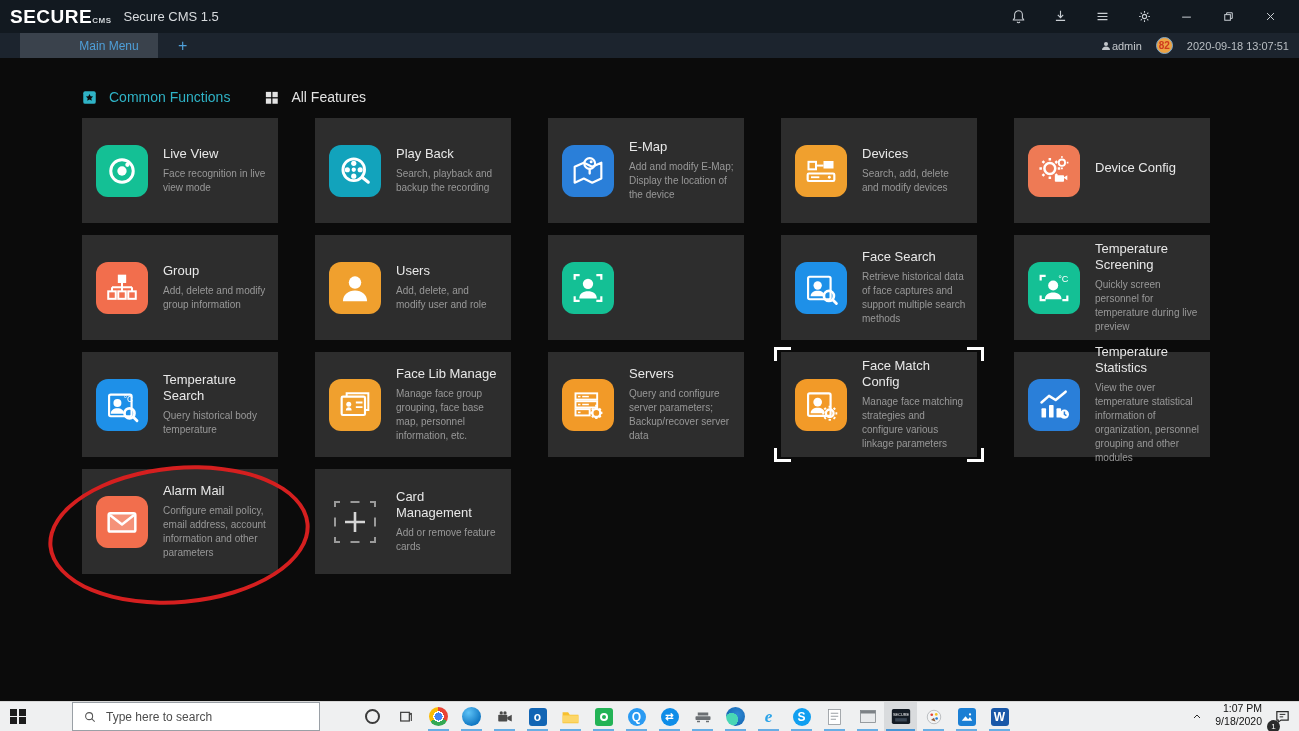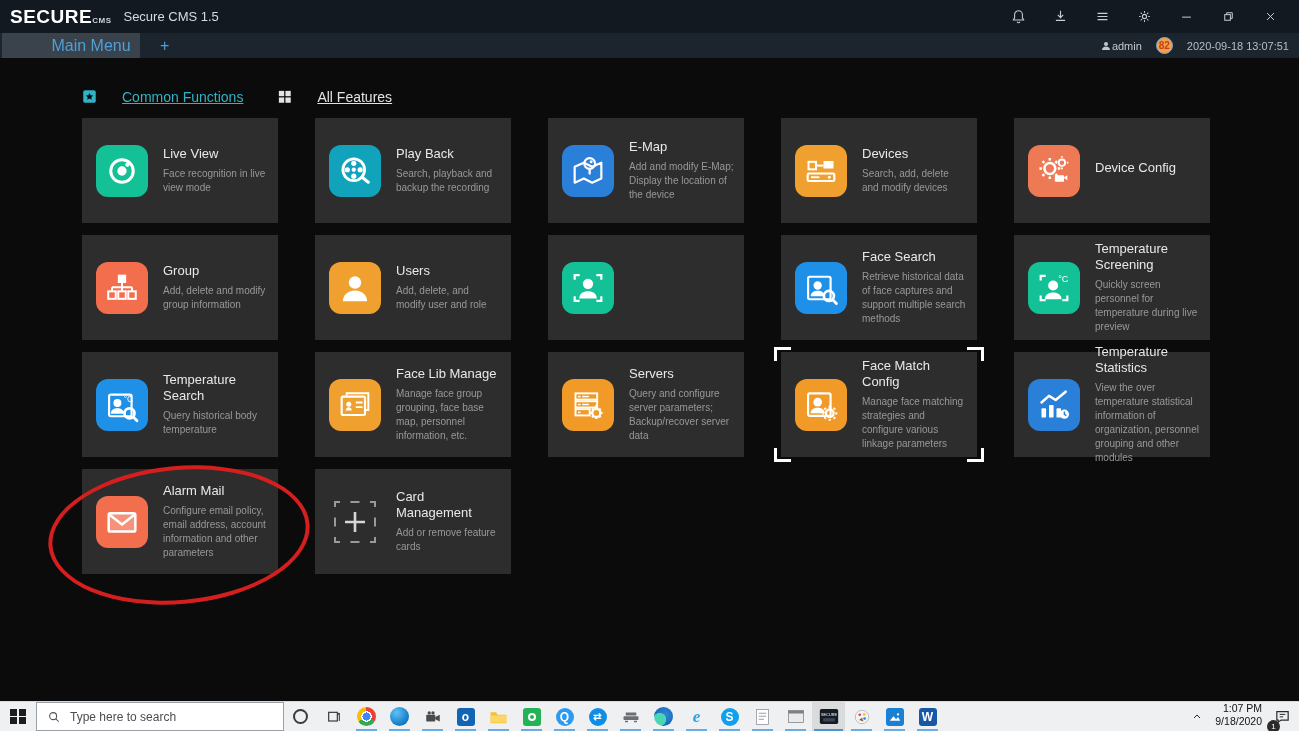--- a/index.html
+++ b/index.html
@@ -10,33 +10,33 @@
   
   .titlebar { height:33px; background:#121920; display:flex; align-items:center; padding:0 8px 0 10px; }
   .logo { color:#ffffff; font-weight:bold; font-size:19px; letter-spacing:.5px; }
   .logo-sub { font-size:8px; font-weight:bold; color:#cfd3d7; vertical-align:baseline; }
   .app-title { color:#d8dbde; font-size:13px; margin-left:12px; }
   .tb-controls { margin-left:auto; display:flex; align-items:center; }
   .tb-btn { width:42px; height:30px; display:flex; align-items:center; justify-content:center; cursor:pointer; }
 
   
   .tabbar { height:25px; background:#1c242e; display:flex; align-items:center; }
-  .tab { width:138px; height:25px; margin-left:2px; background:#3a424c; color:#4f9fd8; font-size:16px;
+  .tab { width:138px; height:25px; margin-left:20px; background:#3a424c; color:#4f9fd8; font-size:12px;
          display:flex; align-items:center; justify-content:center; cursor:pointer;padding-left:40px; }
   .newtab { color:#4f9fd8; font-size:16px; margin-left:20px; cursor:pointer; }
   .tab-right { margin-left:auto; display:flex; align-items:center; gap:14px; padding-right:10px; }
   .user-chip { display:flex; align-items:center; color:#c3c7cb; font-size:11px; }
   .badge { width:17px; height:17px; border-radius:50%; background:#eda344; color:#cf3a1e; font-size:10px;
            font-weight:bold; display:flex; align-items:center; justify-content:center; border:1px solid #7ea8cc; }
   .stamp { color:#b9bec3; font-size:11px; }
 
   
   .main { position:absolute; top:58px; left:0; width:1299px; height:643px; background:#0b0b0b; }
   .view-tabs { position:absolute; top:31px; left:82px; display:flex; gap:34px; }
-  .view-tab { display:flex; align-items:flex-start; gap:25px; font-size:14px; cursor:pointer; color:#e2e2e2;text-decoration:underline; }
+  .view-tab { display:flex; align-items:flex-end; gap:12px; font-size:14px; cursor:pointer; color:#e2e2e2; }
   .view-tab.active { color:#2fb3c6; }
 
   .tile-grid { position:absolute; top:60px; left:82px; display:grid;
                grid-template-columns:repeat(5,196px); grid-auto-rows:105px; column-gap:37px; row-gap:12px; }
   .tile { background:#2d2d2d; display:flex; align-items:center; gap:15px; padding:0 10px 0 14px;
           position:relative; cursor:pointer; }
   .tile-icon { width:52px; height:52px; border-radius:12px; flex:0 0 52px;
                display:flex; align-items:center; justify-content:center; }
   .tile-icon.no-bg { border-radius:0; }
   .tile-title { color:#e8e8e8; font-size:13px; margin-bottom:6px; line-height:1.2; }
@@ -45,21 +45,21 @@
   .corner.tl { top:-5px; left:-7px; border-right:none; border-bottom:none; }
   .corner.tr { top:-5px; right:-7px; border-left:none; border-bottom:none; }
   .corner.bl { bottom:-5px; left:-7px; border-right:none; border-top:none; }
   .corner.br { bottom:-5px; right:-7px; border-left:none; border-top:none; }
 
   .annotation { position:absolute; left:48px; top:408px; width:262px; height:138px;
                 border:4px solid #d51f1f; border-radius:50%; transform:rotate(-5deg); pointer-events:none; }
 
   
   .taskbar { position:absolute; bottom:0; left:0; width:1299px; height:30px; background:#eff0f1;
-             border-top:1px solid #d7d7d7; display:flex; align-items:stretch; font-size:12px; }
+             border-top:1px solid #d7d7d7; display:flex; align-items:stretch; font-size:12px;gap:36px; }
   .start { width:36px; display:flex; align-items:center; justify-content:center; cursor:pointer; }
   .start-glyph { display:grid; grid-template-columns:7px 7px; grid-template-rows:7px 7px; gap:1.5px; }
   .start-glyph span { background:#1c1c1c; }
   .searchbox { width:248px; background:#ffffff; border:1px solid #9aa0a6; display:flex; align-items:center;
                gap:9px; padding:0 10px; color:#4d4d4d; }
   .tb-icons { display:flex; }
   .tb-app { width:33px; display:flex; align-items:center; justify-content:center; position:relative; cursor:pointer; }
   .tb-app.running::after { content:""; position:absolute; bottom:0; left:6px; right:6px; height:2.5px; background:#68aee4; }
   .tb-app.active { background:#d9dbdd; }
   .tb-app.active::after { left:2px; right:2px; background:#4896d6; }

